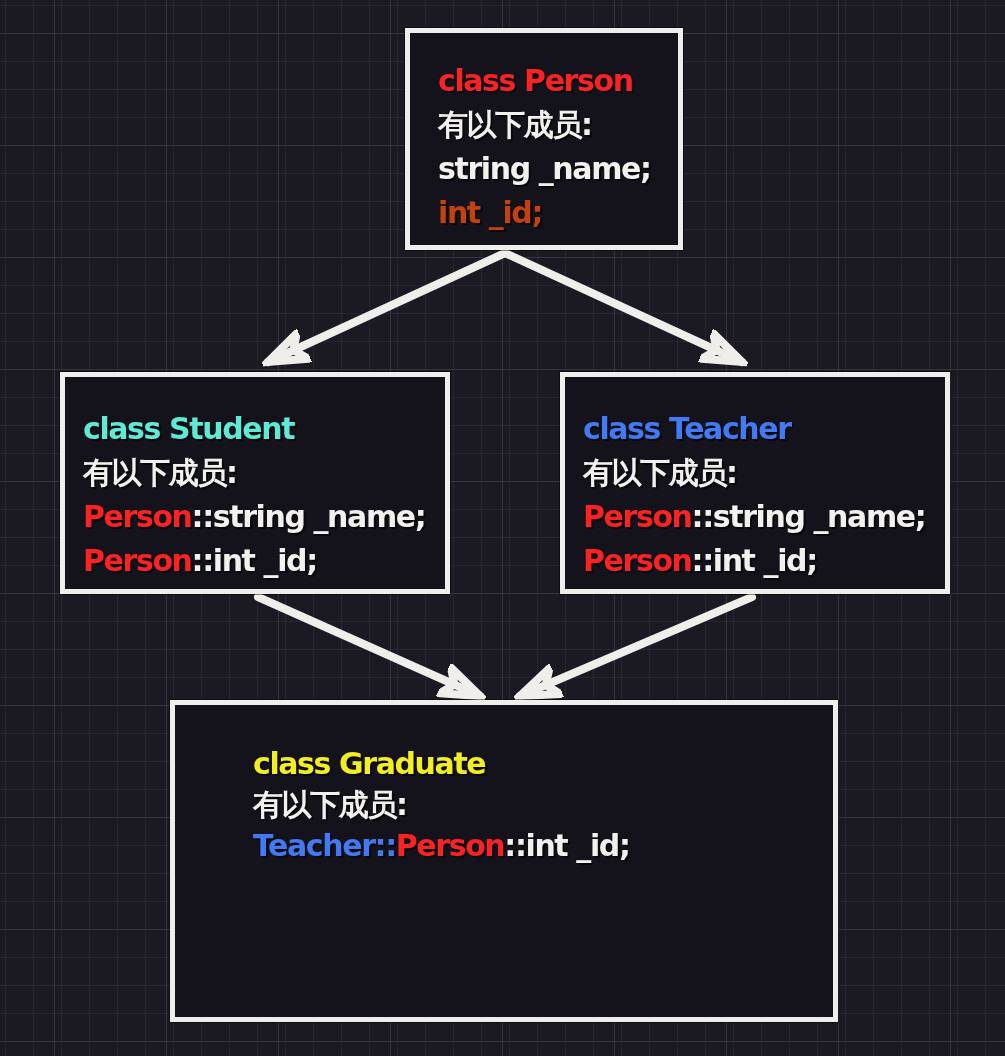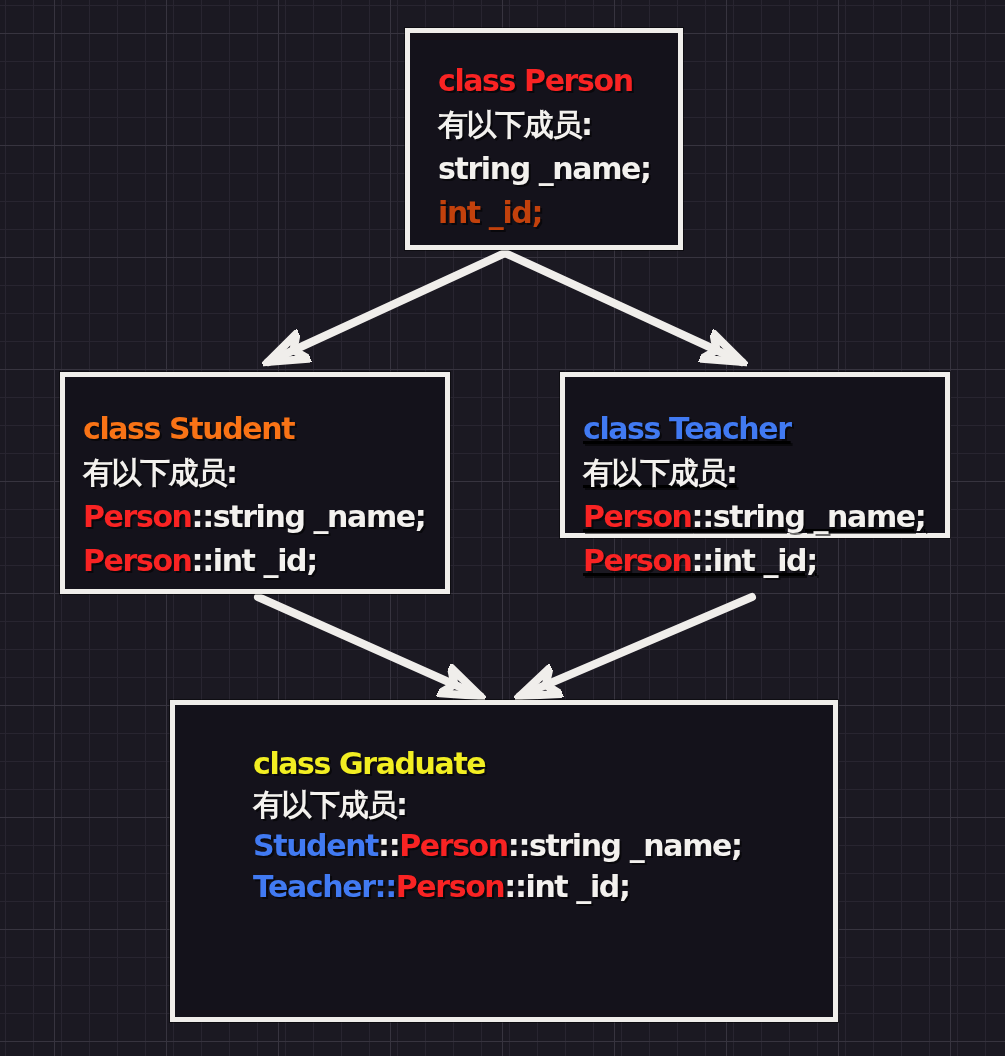--- a/index.html
+++ b/index.html
@@ -24,21 +24,21 @@
   .arrows{position:absolute;left:0;top:0;pointer-events:none;}
   .arrows path{stroke:var(--border);stroke-width:8;fill:none;stroke-linecap:round;}
   .box{
     position:absolute;
     background:var(--box-bg);
     border:5px solid var(--border);
     box-shadow:0 0 0 1px rgba(0,0,0,.45);
   }
   .box-person  {left:367px;top:28px; width:278px;height:222px;padding:26px 8px 0 28px;margin-left:38px;}
   .box-student {left:60px; top:372px;width:390px;height:222px;padding:30px 6px 0 18px;}
-  .box-teacher {left:560px;top:372px;width:390px;height:166px;padding:30px 6px 0 18px;text-decoration:underline;}
+  .box-teacher {left:560px;top:372px;width:390px;height:222px;padding:30px 6px 0 18px;}
   .box-graduate{left:170px;top:700px;width:668px;height:322px;padding:38px 6px 18px 78px;}
   .line{
     font-size:30px;font-weight:bold;line-height:44px;
     letter-spacing:-1.4px;white-space:pre;
     text-shadow:2px 2px 0 rgba(0,0,0,.55);
   }
   .box-graduate .line{line-height:41px;}
 </style>
 </head>
 <body>
@@ -57,31 +57,30 @@
     <path d="M752,597 L520,696" marker-end="url(#ah)"></path>
   </svg>
 
   <div class="box box-person">
       <div class="line"><span style="color: rgb(249, 35, 35);">class Person</span></div>
       <div class="line"><span style="color: rgb(243, 241, 238);">有以下成员:</span></div>
       <div class="line"><span style="color: rgb(243, 241, 238);">string _name;</span></div>
       <div class="line"><span style="color: #c2410c;">int _id;</span></div>
     </div>
   <div class="box box-student">
-      <div class="line"><span style="color: #f97316;">class Student</span></div>
+      <div class="line"><span style="color: #5eead4;">class Student</span></div>
       <div class="line"><span style="color: rgb(243, 241, 238);">有以下成员:</span></div>
       <div class="line"><span style="color: rgb(249, 35, 35);">Person</span><span style="color: rgb(243, 241, 238);">::string _name;</span></div>
       <div class="line"><span style="color: rgb(249, 35, 35);">Person</span><span style="color: rgb(243, 241, 238);">::int _id;</span></div>
     </div>
   <div class="box box-teacher">
       <div class="line"><span style="color: rgb(65, 122, 242);">class Teacher</span></div>
       <div class="line"><span style="color: rgb(243, 241, 238);">有以下成员:</span></div>
       <div class="line"><span style="color: rgb(249, 35, 35);">Person</span><span style="color: rgb(243, 241, 238);">::string _name;</span></div>
       <div class="line"><span style="color: rgb(249, 35, 35);">Person</span><span style="color: rgb(243, 241, 238);">::int _id;</span></div>
     </div>
   <div class="box box-graduate">
       <div class="line"><span style="color: rgb(242, 238, 34);">class Graduate</span></div>
       <div class="line"><span style="color: rgb(243, 241, 238);">有以下成员:</span></div>
-      <div class="line"><span style="color: rgb(65, 122, 242);">Student</span><span style="color: rgb(243, 241, 238);">::</span><span style="color: rgb(249, 35, 35);">Person</span><span style="color: rgb(243, 241, 238);">::string _name;</span></div>
       <div class="line"><span style="color: rgb(65, 122, 242);">Teacher</span><span style="color: rgb(65, 122, 242);">::</span><span style="color: rgb(249, 35, 35);">Person</span><span style="color: rgb(243, 241, 238);">::int _id;</span></div>
     </div>
 
 </div>
 
 </body></html>

